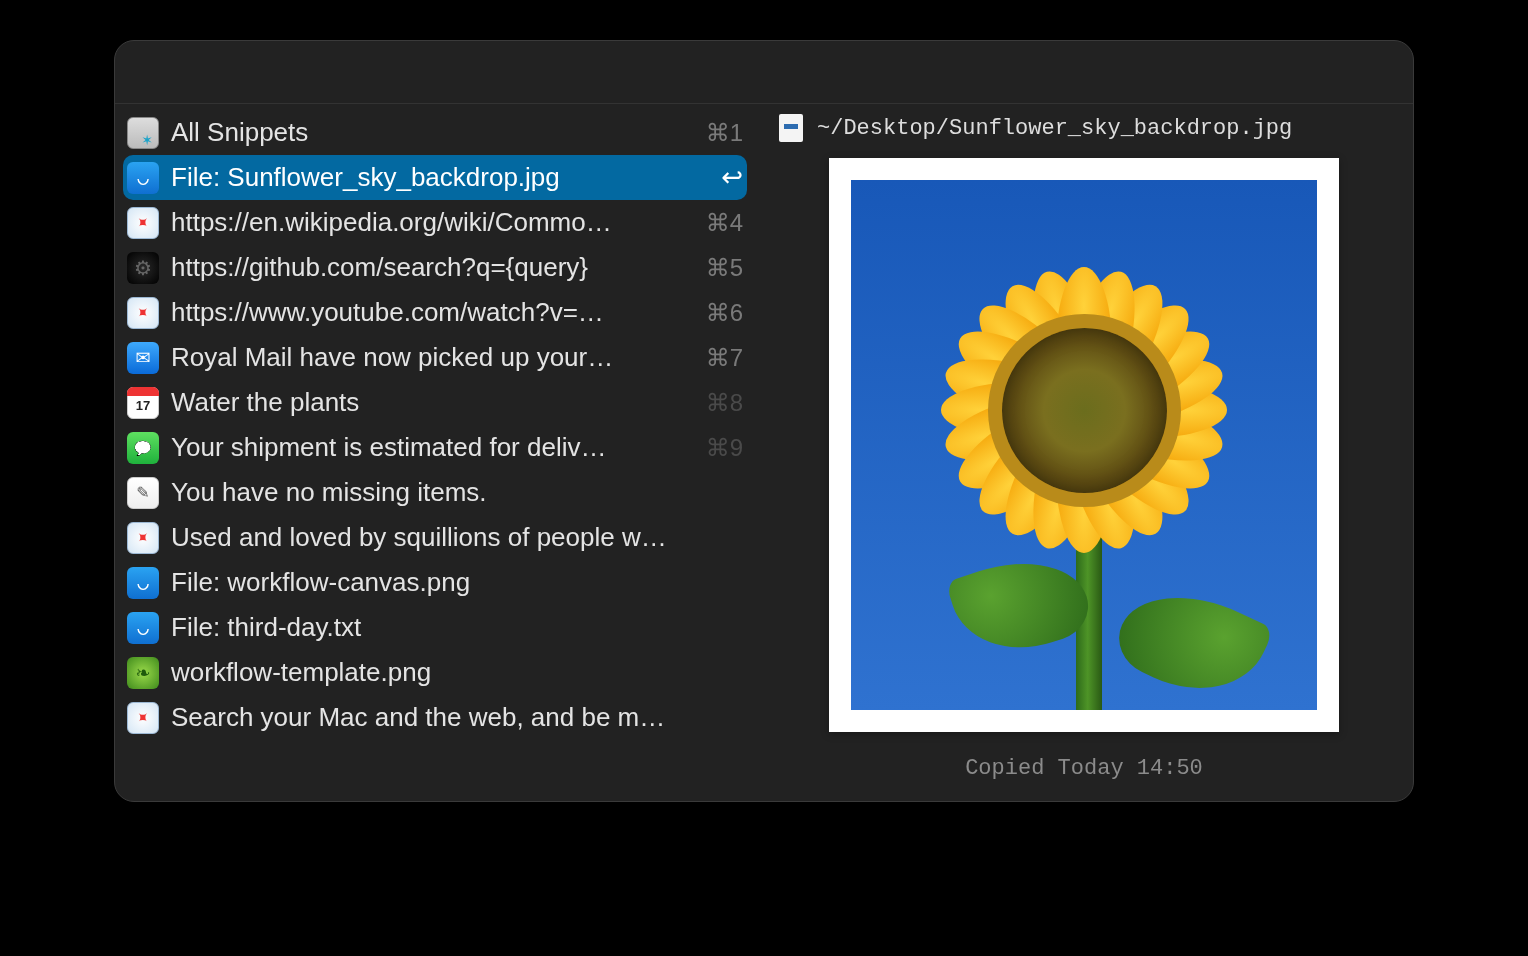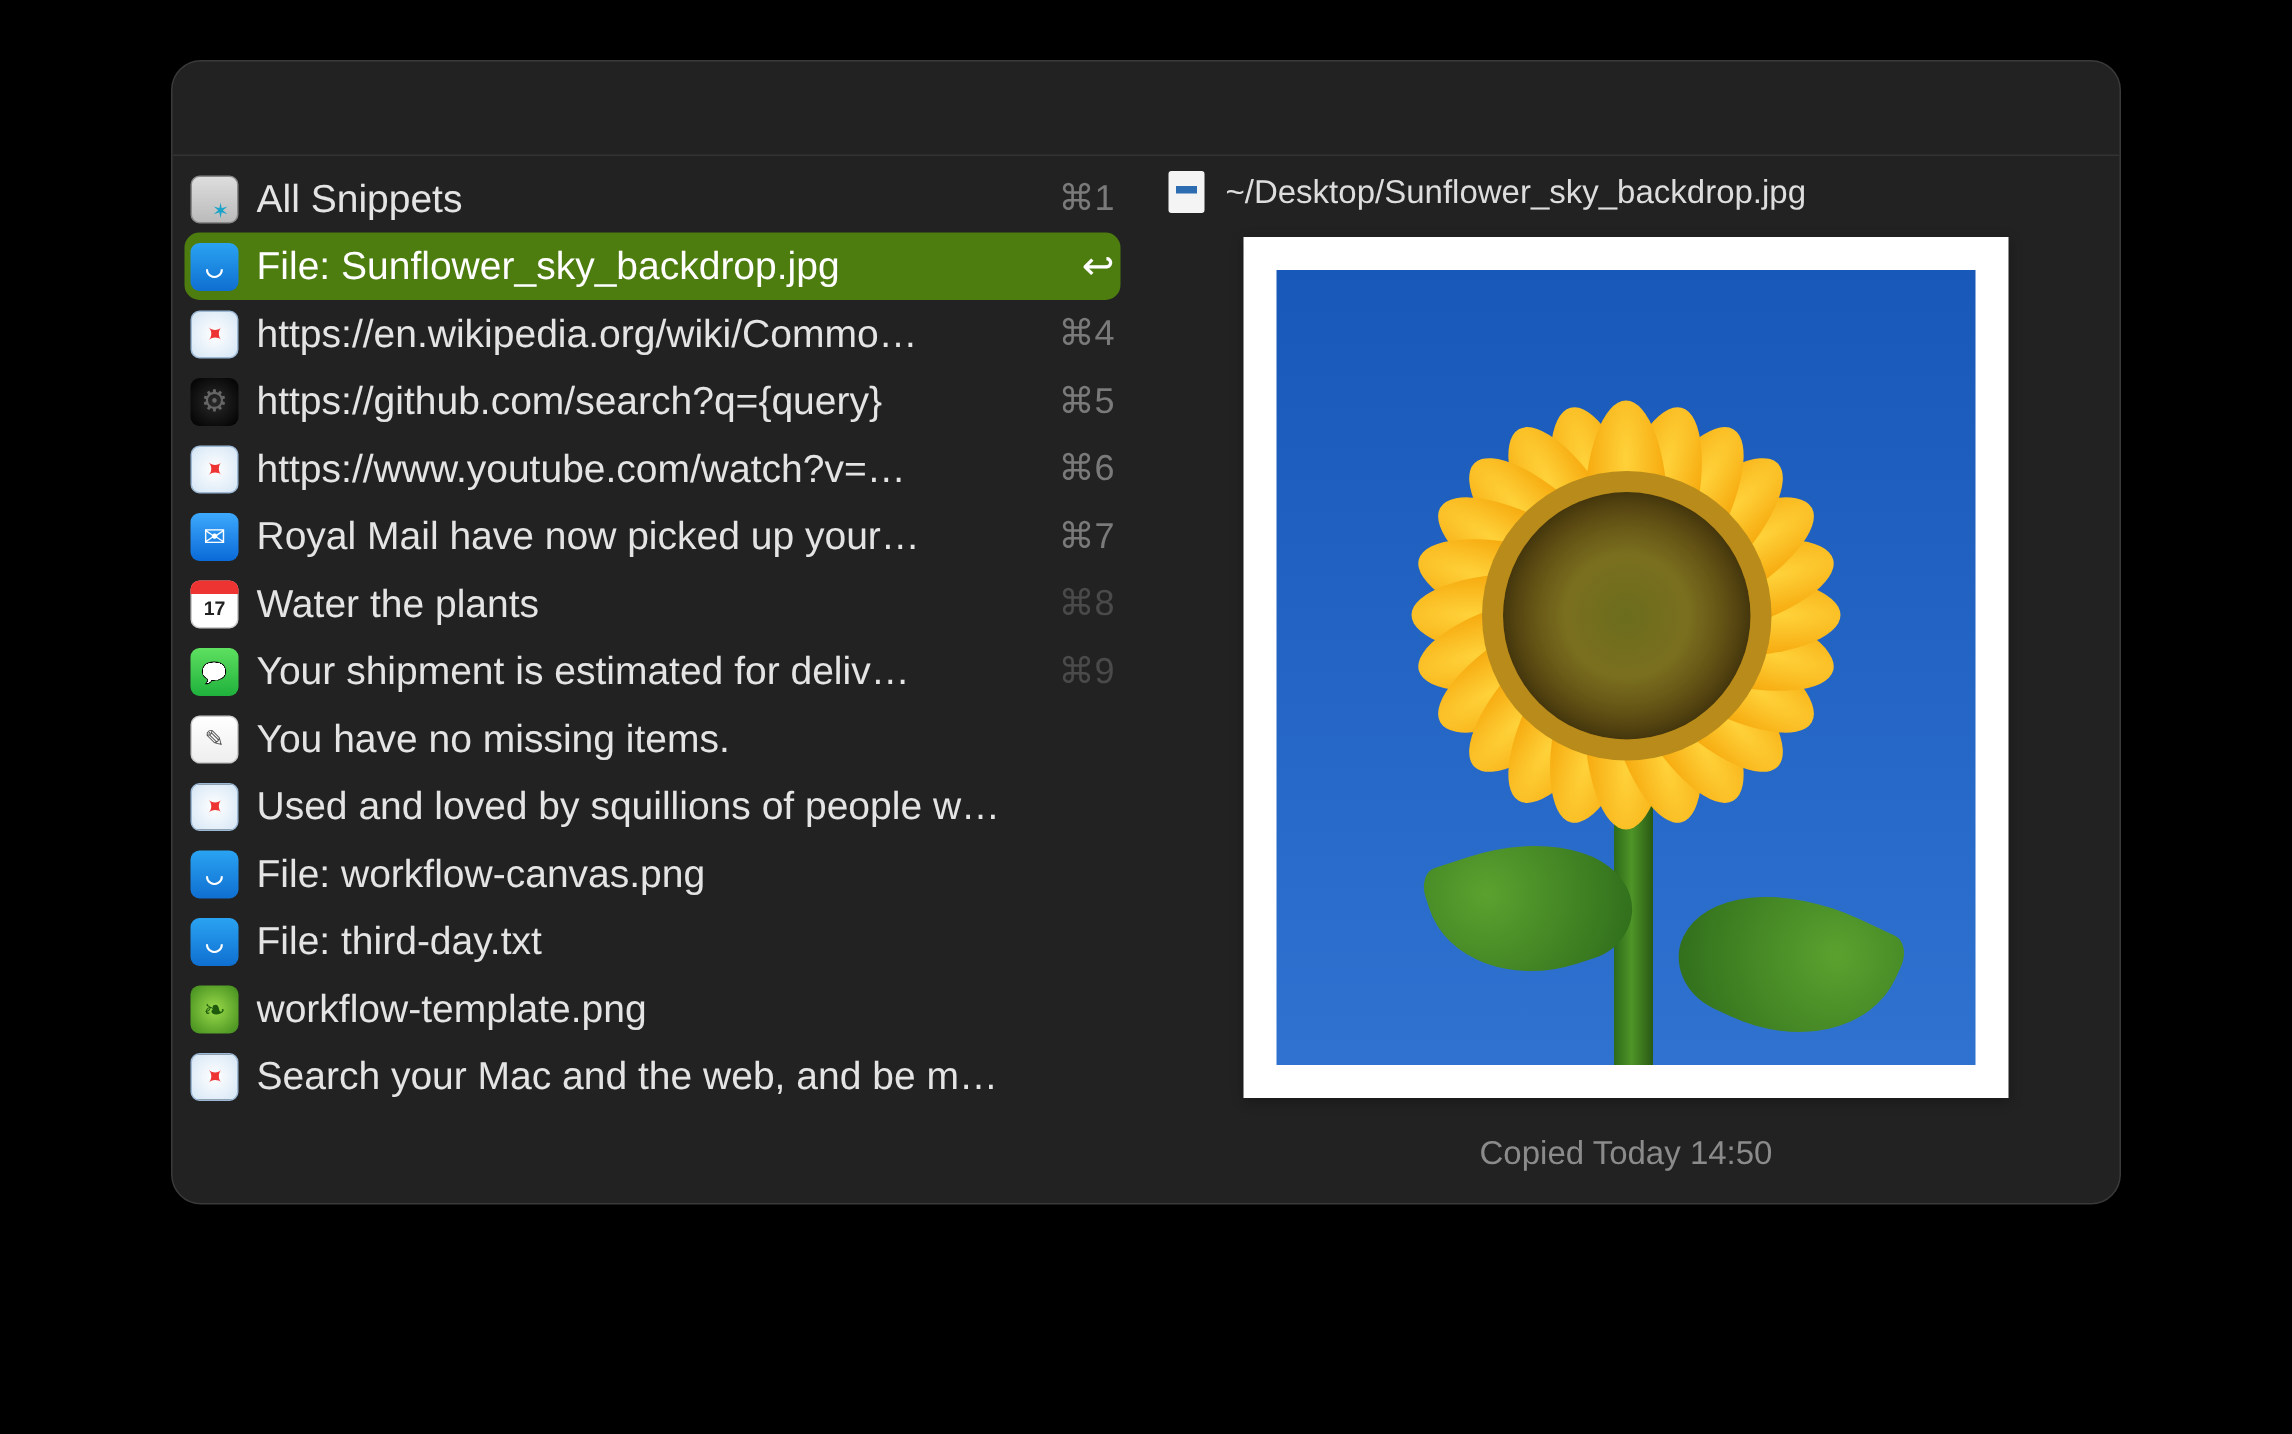--- a/index.html
+++ b/index.html
@@ -49,21 +49,21 @@
     .row {
       display: flex;
       align-items: center;
       height: 45px;
       padding: 0 12px;
       color: #d3d3d3;
       font-size: 26px;
       position: relative;
     }
     .row.selected {
-      background: #4d7c0f;
+      background: #0369a1;
       color: #fff;
       border-radius: 10px;
       margin: 0 8px;
       padding: 0 4px 0 4px;
     }
     .icon {
       width: 32px;
       height: 32px;
       border-radius: 6px;
       flex-shrink: 0;
@@ -91,20 +91,21 @@
     .return-glyph {
       font-size: 26px;
       color: #fff;
       margin-left: 10px;
     }
     .preview {
       flex: 1;
       padding: 6px 24px 20px 24px;
       display: flex;
       flex-direction: column;
+      font-family: Liberation Mono, monospace;
     }
     .preview-header {
       display: flex;
       align-items: center;
       color: #ddd;
       font-size: 22px;
       margin-bottom: 16px;
       padding-top: 4px;
     }
     .preview-header .file-icon {

